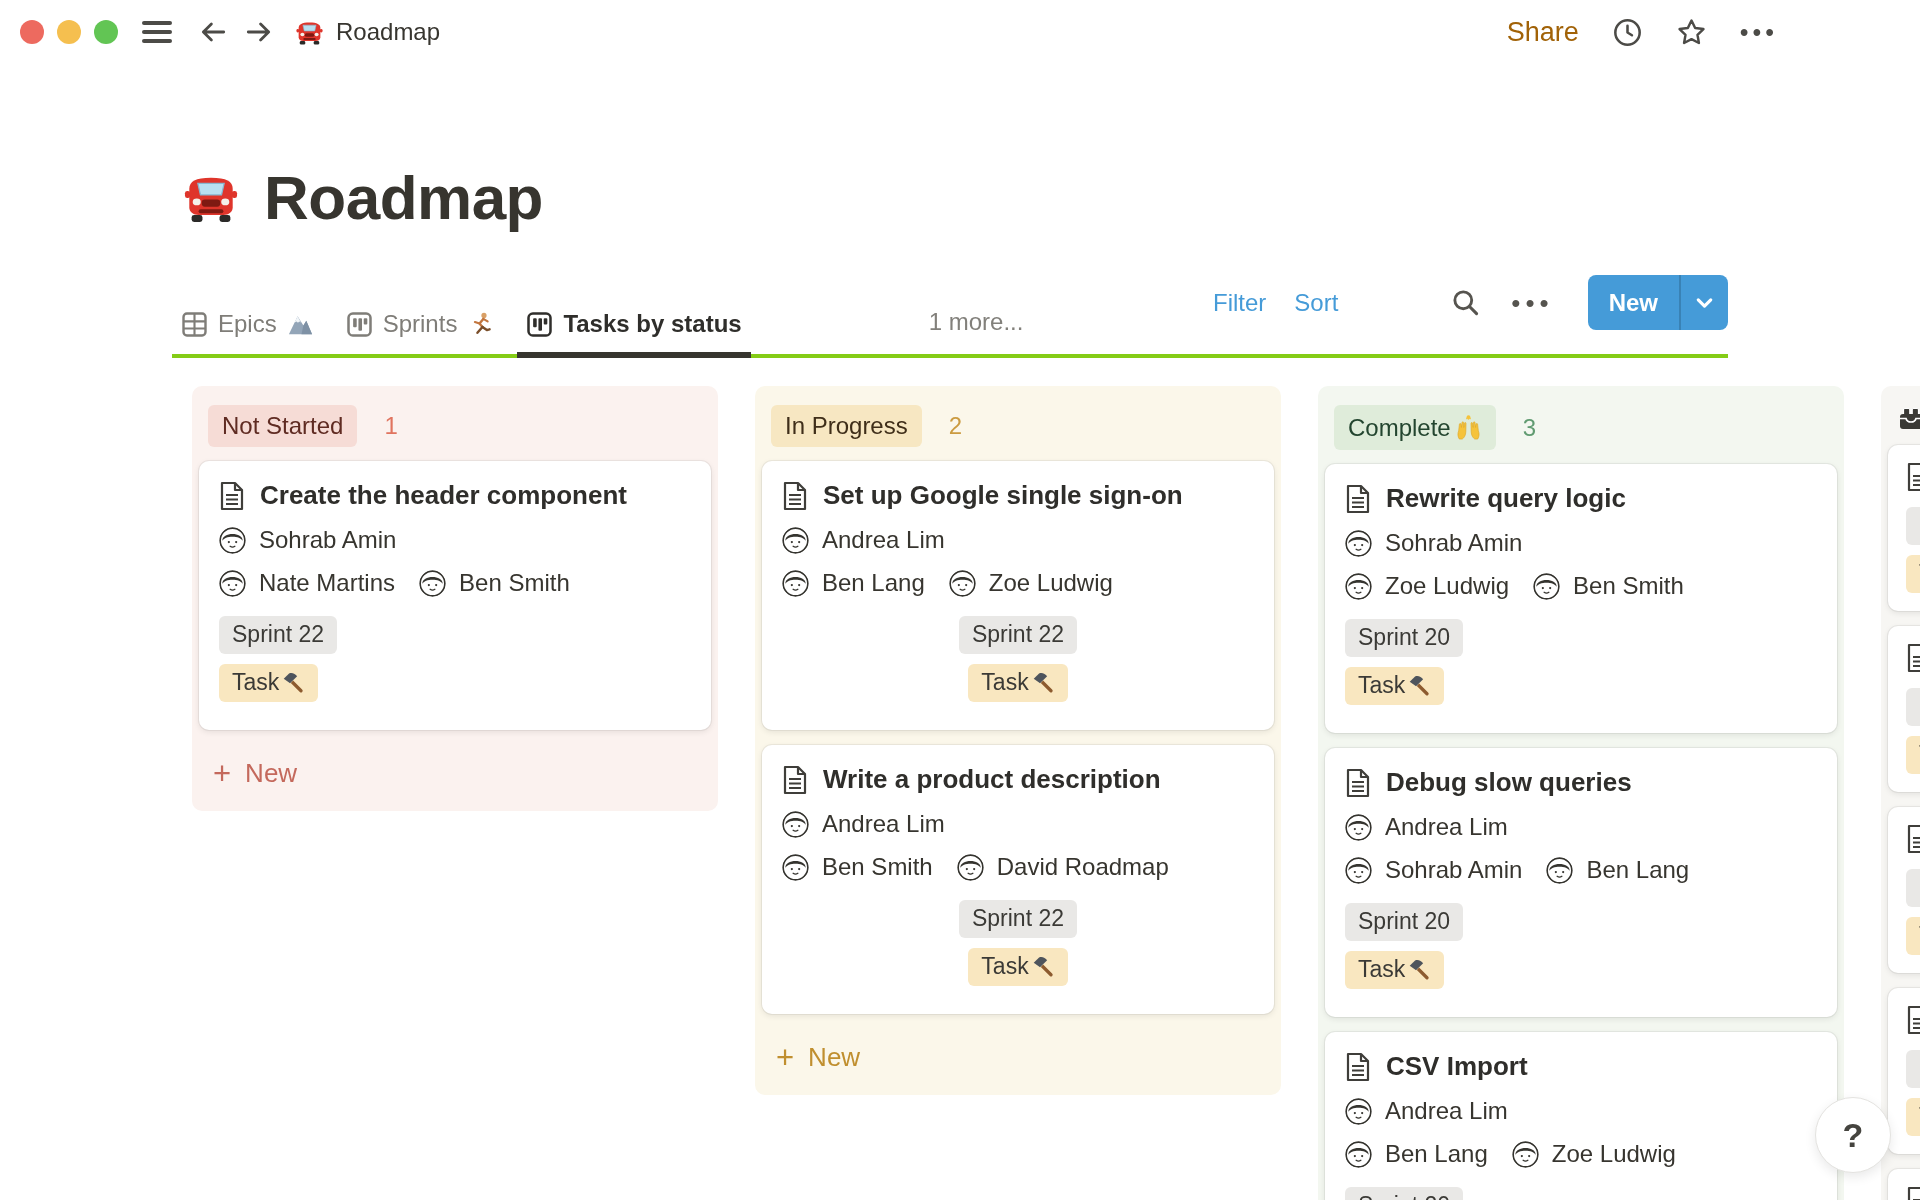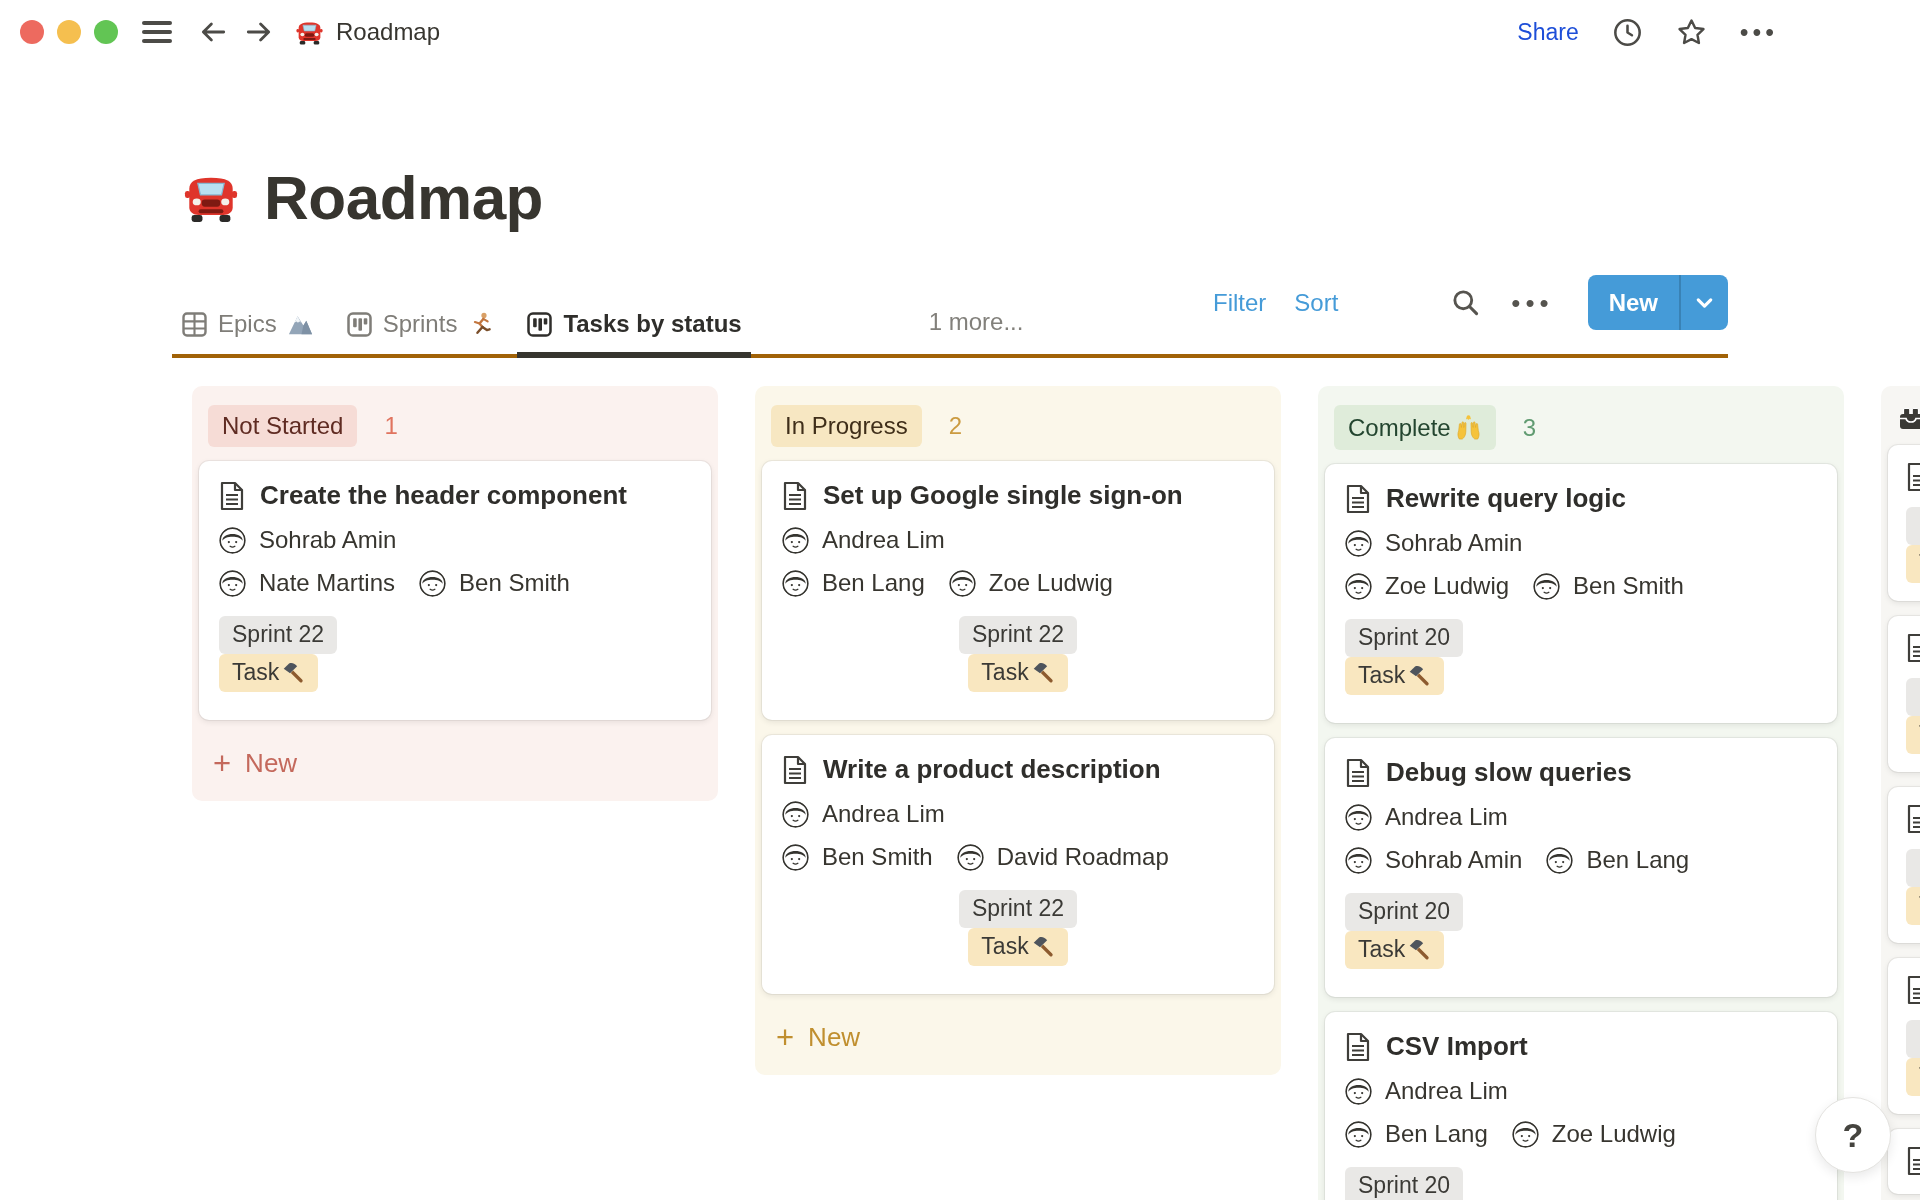--- a/index.html
+++ b/index.html
@@ -14,29 +14,29 @@
   .lights{display:flex;align-items:center;gap:13px;margin-right:24px;}
   .light{width:24px;height:24px;border-radius:50%;}
   .light.red{background:#ed6a5f}.light.yellow{background:#f5bf4f}.light.green{background:#62c554}
   .hamburger{display:flex;flex-direction:column;gap:5px;margin-right:26px;cursor:pointer}
   .hamburger i{display:block;width:30px;height:4px;background:#4c4b47;border-radius:2px}
   .navarrows{display:flex;align-items:center;gap:16px;margin-right:20px;}
   .navarrows svg{width:30px;height:30px;color:#4c4b47}
   .breadcrumb{display:flex;align-items:center;gap:11px;font-size:24px;color:#37352f;cursor:pointer}
   .breadcrumb svg{width:31px;height:31px}
   .topbar-right{margin-left:auto;display:flex;align-items:center;gap:33px;margin-right:142px;}
-  .share{font-size:23px;color:#1d4ed8;cursor:pointer}
+  .share{font-size:27px;color:#a16207;cursor:pointer}
   .tb-ic{width:31px;height:31px;color:#4c4b47;cursor:pointer}
   .tb-dots{font-size:25px;color:#4c4b47;letter-spacing:4px;cursor:pointer;line-height:1}
   
   .pagetitle{display:flex;align-items:center;gap:22px;margin:98px 0 0 180px;}
   .pagetitle .car{width:62px;height:62px}
   .pagetitle h1{margin:0;font-size:62px;font-weight:700;letter-spacing:-0.5px;color:#37352f}
   
-  .tabsrow{margin-left:172px;width:1556px;margin-top:42px;display:flex;align-items:flex-end;border-bottom:4px solid #a16207;}
+  .tabsrow{margin-left:172px;width:1556px;margin-top:42px;display:flex;align-items:flex-end;border-bottom:4px solid #84cc16;}
   .tab{position:relative;display:flex;align-items:center;gap:10px;font-size:24px;color:#7f7d78;padding:0 9px 16px;margin-right:14px;cursor:pointer;white-space:nowrap}
   .tab .vic{width:27px;height:27px;flex:none}
   .tab.active{color:#2f2e2b;font-weight:700}
   .tab.active::after{content:"";position:absolute;left:0;right:0;bottom:-4px;height:6px;background:#37352f}
   .more{font-size:24px;color:#82807b;padding-bottom:18px;margin-left:164px;cursor:pointer;white-space:nowrap}
   .viewbar-right{margin-left:auto;display:flex;align-items:center;padding-bottom:24px;}
   .vb-filter{font-size:24px;margin-right:28px;cursor:pointer}
   .vb-sort{font-size:24px;margin-right:112px;cursor:pointer}
   .vb-search{width:31px;height:31px;color:#56544f;margin-right:30px;cursor:pointer}
   .vb-dots{font-size:26px;color:#56544f;letter-spacing:5px;margin-right:34px;cursor:pointer;line-height:1}
@@ -52,21 +52,21 @@
   .status-badge{display:inline-flex;align-items:center;gap:3px;font-size:24px;line-height:1;padding:9px 14px;border-radius:6px;cursor:pointer}
   .status-badge .hic{width:27px;height:27px;margin-left:1px}
   .colcount{font-size:24px;margin-left:27px}
   .card{background:#fff;border-radius:10px;box-shadow:0 0 0 1px rgba(15,15,15,.055),0 2px 6px rgba(15,15,15,.09);padding:19px 20px 28px;margin:0 1px 15px;box-sizing:border-box;cursor:pointer}
   .ctitle{display:flex;align-items:center;gap:15px;font-size:26px;font-weight:700;color:#2f2e2b}
   .ctitle .pic{width:26px;height:30px;flex:none;color:#3f3e3a}
   .prow{display:flex;align-items:center;margin-top:15px;flex-wrap:nowrap}
   .person{display:flex;align-items:center;gap:13px;margin-right:24px;font-size:24px;color:#37352f;white-space:nowrap}
   .avatar{width:27px;height:27px;border-radius:50%;flex:none}
   .sprintrow{margin-top:19px}
-  .tagrow{}
+  .tagrow{margin-top:10px}
   .cbadge{display:inline-flex;align-items:center;font-size:23px;line-height:1;padding:7px 13px 8px;border-radius:6px;background:#e9e8e6;color:#3b3a36}
   .tagb{gap:2px}
   .tagb .hic2{width:23px;height:23px;margin-left:1px}
   .colnew{display:flex;align-items:center;gap:14px;font-size:26px;padding:13px 15px 16px;cursor:pointer}
   .colnew .plus{font-size:31px;line-height:0.9;font-weight:400}
   
   .pcol .colhead{padding:13px 10px 12px}
   .pcol .colhead .bic{width:28px;height:28px}
   .pcard{padding:17px 18px 18px}
   .pcard .sprintrow{margin-top:15px}

